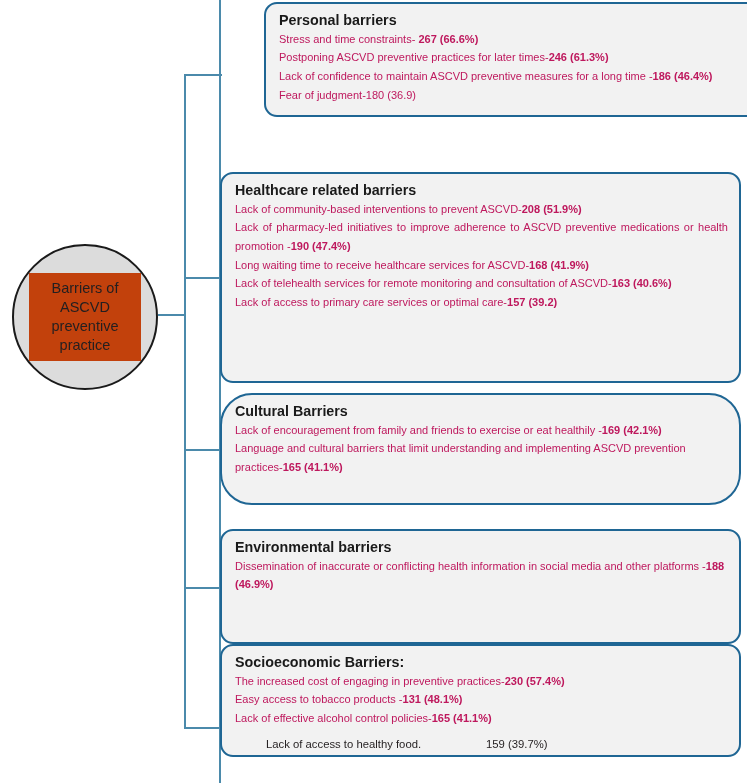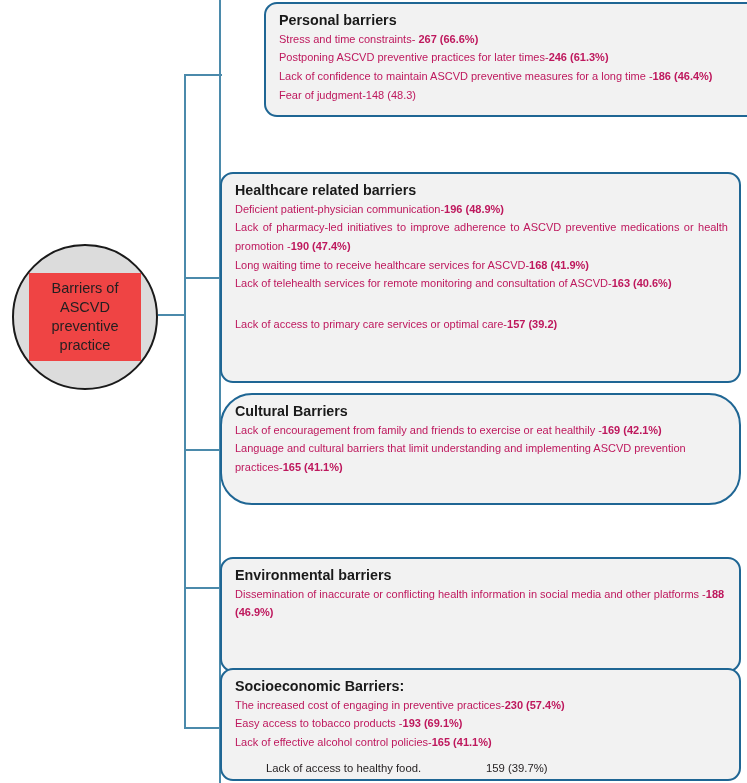--- a/index.html
+++ b/index.html
@@ -25,21 +25,21 @@
     height: 146px;
     border-radius: 50%;
     background: #dcdcdc;
     border: 2.2px solid #1a1a1a;
     box-sizing: border-box;
     display: flex;
     align-items: center;
     justify-content: center;
   }
   #root-node .label-plate {
-    background: #ef4444;
+    background: #c2410c;
     width: 112px;
     padding: 6px 0 6px 0;
     text-align: center;
     font-size: 14.5px;
     line-height: 19px;
     color: #231f20;
     white-space: pre-line;
   }
 
   
@@ -69,21 +69,21 @@
     color: #1a1a1a;
     margin-bottom: 0px;
   }
   .cat-line {
     font-size: 11px;
     line-height: 18.7px;
     color: #be185d;
   }
   .cat-line b { font-weight: bold; }
   .justified .cat-line { text-align: justify; }
-  .justified .cat-line:last-child { text-align: left; margin-top: 22px; }
+  .justified .cat-line:last-child { text-align: left; }
 
   .foot-line {
     font-size: 11.3px;
     line-height: 14px;
     color: #231f20;
     margin-top: 9px;
     display: flex;
   }
   .foot-line .foot-label { width: 220px; flex: none; margin-left: 31px; }
 </style>
@@ -106,45 +106,45 @@
 <div class="conn conn-h" style="left:184px; top:587px; width:38px;"></div>
 <div class="conn conn-h" style="left:184px; top:727px; width:38px;"></div>
 
 <div class="conn conn-v" style="left:219px; top:0px; height:783px;"></div>
 
 <div class="cat-box" style="top:2px; height:115px;margin-left:44px;">
   <div class="cat-title">Personal barriers</div>
   <div class="cat-line"><span>Stress and time constraints- </span><b>267 (66.6%)</b></div>
   <div class="cat-line"><span>Postponing ASCVD preventive practices for later times-</span><b>246 (61.3%)</b></div>
   <div class="cat-line"><span>Lack of confidence to maintain ASCVD preventive measures for a long time -</span><b>186 (46.4%)</b></div>
-  <div class="cat-line"><span>Fear of judgment-148 (48.3)</span></div>
+  <div class="cat-line"><span>Fear of judgment-180 (36.9)</span></div>
 </div>
 
 <div class="cat-box justified" style="top:172px; height:211px;">
   <div class="cat-title">Healthcare related barriers</div>
-  <div class="cat-line"><span>Deficient patient-physician communication-</span><b>196 (48.9%)</b></div>
+  <div class="cat-line"><span>Lack of community-based interventions to prevent ASCVD-</span><b>208 (51.9%)</b></div>
   <div class="cat-line"><span>Lack of pharmacy-led initiatives to improve adherence to ASCVD preventive medications or health promotion -</span><b>190 (47.4%)</b></div>
   <div class="cat-line"><span>Long waiting time to receive healthcare services for ASCVD-</span><b>168 (41.9%)</b></div>
   <div class="cat-line"><span>Lack of telehealth services for remote monitoring and consultation of ASCVD-</span><b>163 (40.6%)</b></div>
   <div class="cat-line"><span>Lack of access to primary care services or optimal care-</span><b>157 (39.2)</b></div>
 </div>
 
 <div class="cat-box" style="top:393px; height:112px;border-radius:32px;">
   <div class="cat-title">Cultural Barriers</div>
   <div class="cat-line"><span>Lack of encouragement from family and friends to exercise or eat healthily -</span><b>169 (42.1%)</b></div>
   <div class="cat-line"><span>Language and cultural barriers that limit understanding and implementing ASCVD prevention practices-</span><b>165 (41.1%)</b></div>
 </div>
 
-<div class="cat-box" style="top:529px; height:115px;margin-top:28px;">
+<div class="cat-box" style="top:529px; height:115px;">
   <div class="cat-title">Environmental barriers</div>
   <div class="cat-line"><span>Dissemination of inaccurate or conflicting health information in social media and other platforms -</span><b>188 (46.9%)</b></div>
 </div>
 
-<div class="cat-box" style="top:668px; height:113px;">
+<div class="cat-box" style="top:644px; height:113px;">
   <div class="cat-title">Socioeconomic Barriers:</div>
   <div class="cat-line"><span>The increased cost of engaging in preventive practices-</span><b>230 (57.4%)</b></div>
-  <div class="cat-line"><span>Easy access to tobacco products -</span><b>193 (69.1%)</b></div>
+  <div class="cat-line"><span>Easy access to tobacco products -</span><b>131 (48.1%)</b></div>
   <div class="cat-line"><span>Lack of effective alcohol control policies-</span><b>165 (41.1%)</b></div>
   <div class="foot-line">
     <span class="foot-label">Lack of access to healthy food.</span>
     <span>159 (39.7%)</span>
   </div>
 </div>
 
 </body></html>

